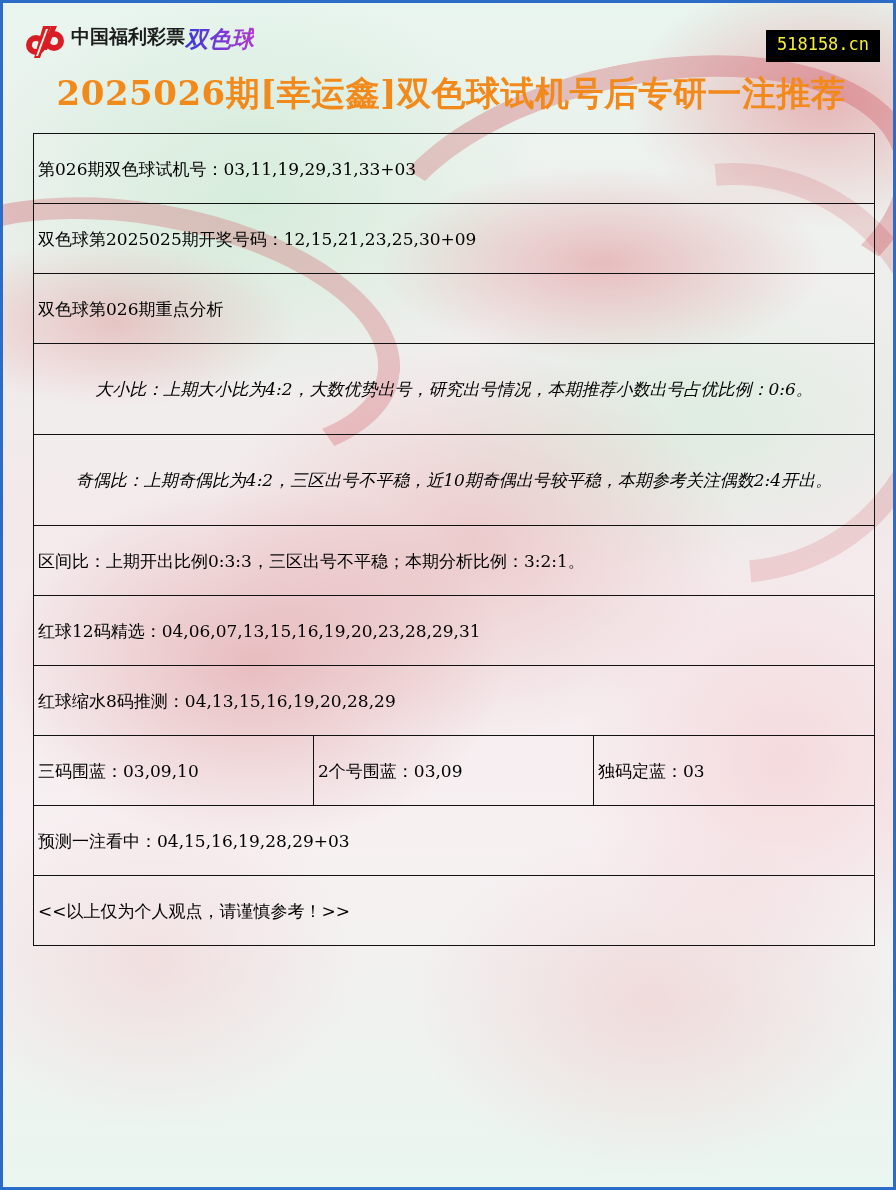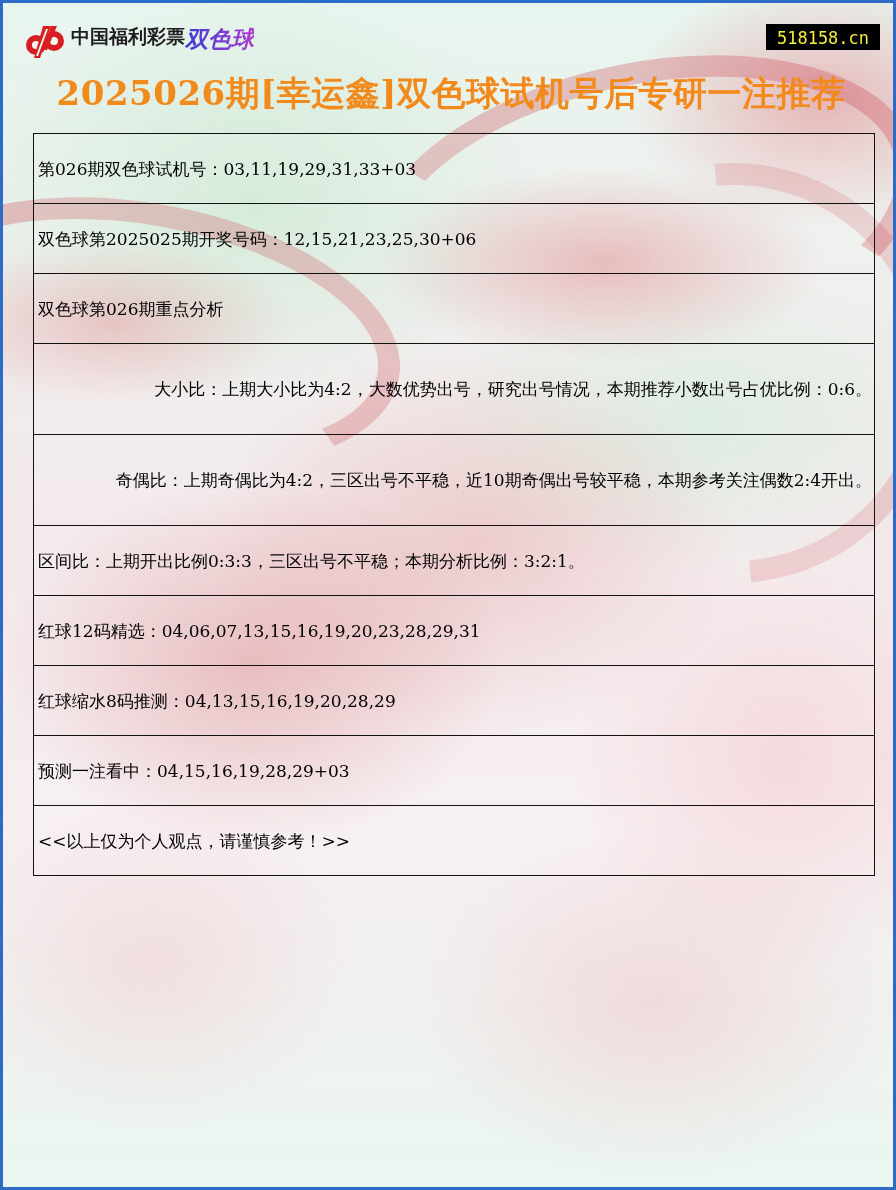--- a/index.html
+++ b/index.html
@@ -43,21 +43,21 @@
       font-weight: bold; font-size: 19px; letter-spacing: 0px; color: #1d1d1d;
     }
     .logo-brand {
       font-family: "DejaVu Sans", "Liberation Sans", sans-serif;
       font-weight: bold; font-style: italic; font-size: 23px;
       background: linear-gradient(90deg, #3a3ad8, #b03ad0);
       -webkit-background-clip: text; background-clip: text; color: transparent;
     }
 
     .site-badge {
-      position: absolute; left: 763px; top: 21px; width: 114px; height: 26px;
+      position: absolute; left: 763px; top: 27px; width: 114px; height: 32px;
       background: #000; color: #f5ef3a;
       font-family: "DejaVu Sans Mono", "Liberation Mono", monospace;
       font-size: 17px; line-height: 28px; text-align: center;
     }
 
     .page-title {
       position: absolute; left: 0; top: 66px; width: 896px; text-align: center;
       font-family: "DejaVu Serif", "Liberation Serif", serif;
       font-size: 34px; line-height: 48px; color: #f28a1b;
       letter-spacing: 0.5px; white-space: nowrap;
@@ -68,21 +68,21 @@
       border-collapse: collapse; table-layout: fixed;
     }
     table.main td {
       border: 1px solid #111;
       font-size: 17px; line-height: 22px;
       vertical-align: middle;
       padding: 0 4px;
       background: rgba(255,255,255,0.12);
     }
     tr.r70 td { height: 70px; }
-    tr.r91 td { height: 91px; text-align: right; padding: 0 2px; }
+    tr.r91 td { height: 91px; text-align: center; padding: 0 2px; font-style: italic; }
   </style>
 </head>
 <body>
 
 <div class="frame">
 
   <div class="ribbon" style="left:360px; top:60px; width:560px; height:300px; transform:rotate(-12deg);"></div>
   <div class="ribbon" style="left:-120px; top:200px; width:520px; height:260px; transform:rotate(10deg);"></div>
   <div class="ribbon" style="left:520px; top:160px; width:420px; height:420px; transform:rotate(40deg); border-color: rgba(200,55,70,0.18) rgba(200,55,70,0.18) transparent transparent;"></div>
 
@@ -110,41 +110,46 @@
     <colgroup>
       <col style="width:280px">
         <col style="width:280px">
         <col style="width:281px">
     </colgroup>
     <tbody>
       <tr class="r70">
         <td colspan="3">第026期双色球试机号：03,11,19,29,31,33+03</td>
       </tr>
       <tr class="r70">
-        <td colspan="3">双色球第2025025期开奖号码：12,15,21,23,25,30+06</td>
+        <td colspan="3">双色球第2025025期开奖号码：12,15,21,23,25,30+09</td>
       </tr>
       <tr class="r70">
         <td colspan="3">双色球第026期重点分析</td>
       </tr>
       <tr class="r91">
         <td colspan="3">大小比：上期大小比为4:2，大数优势出号，研究出号情况，本期推荐小数出号占优比例：0:6。</td>
       </tr>
       <tr class="r91">
         <td colspan="3">奇偶比：上期奇偶比为4:2，三区出号不平稳，近10期奇偶出号较平稳，本期参考关注偶数2:4开出。</td>
       </tr>
       <tr class="r70">
         <td colspan="3">区间比：上期开出比例0:3:3，三区出号不平稳；本期分析比例：3:2:1。</td>
       </tr>
       <tr class="r70">
         <td colspan="3">红球12码精选：04,06,07,13,15,16,19,20,23,28,29,31</td>
       </tr>
       <tr class="r70">
         <td colspan="3">红球缩水8码推测：04,13,15,16,19,20,28,29</td>
       </tr>
       <tr class="r70">
+        <td>三码围蓝：03,09,10</td>
+        <td>2个号围蓝：03,09</td>
+        <td>独码定蓝：03</td>
+      </tr>
+      <tr class="r70">
         <td colspan="3">预测一注看中：04,15,16,19,28,29+03</td>
       </tr>
       <tr class="r70">
         <td colspan="3">&lt;&lt;以上仅为个人观点，请谨慎参考！&gt;&gt;</td>
       </tr>
     </tbody>
   </table>
 </div>
 
 </body></html>

